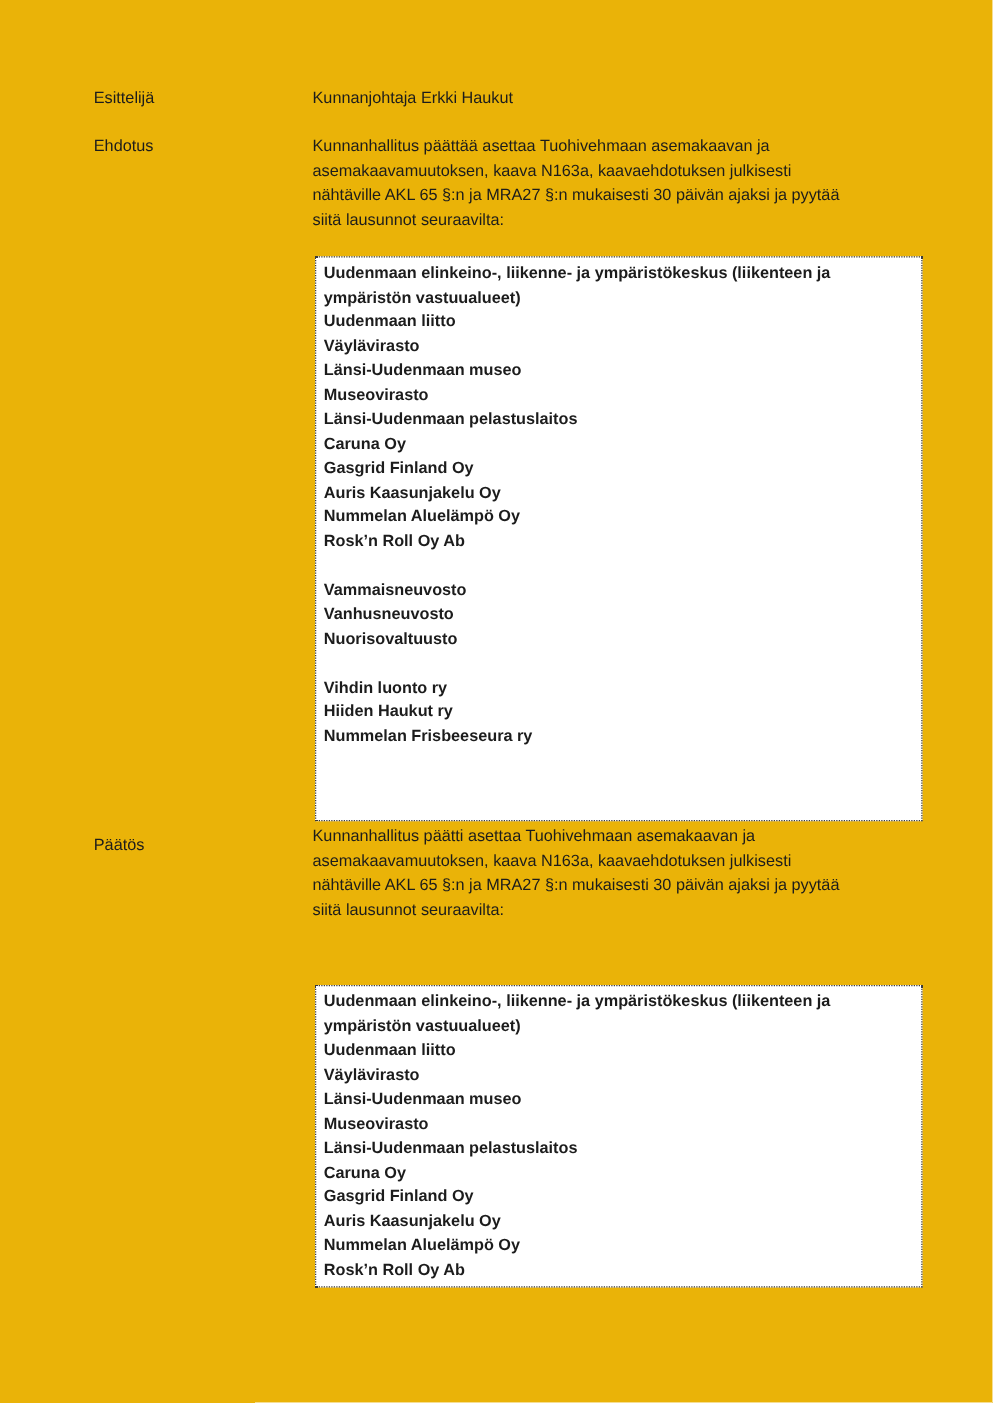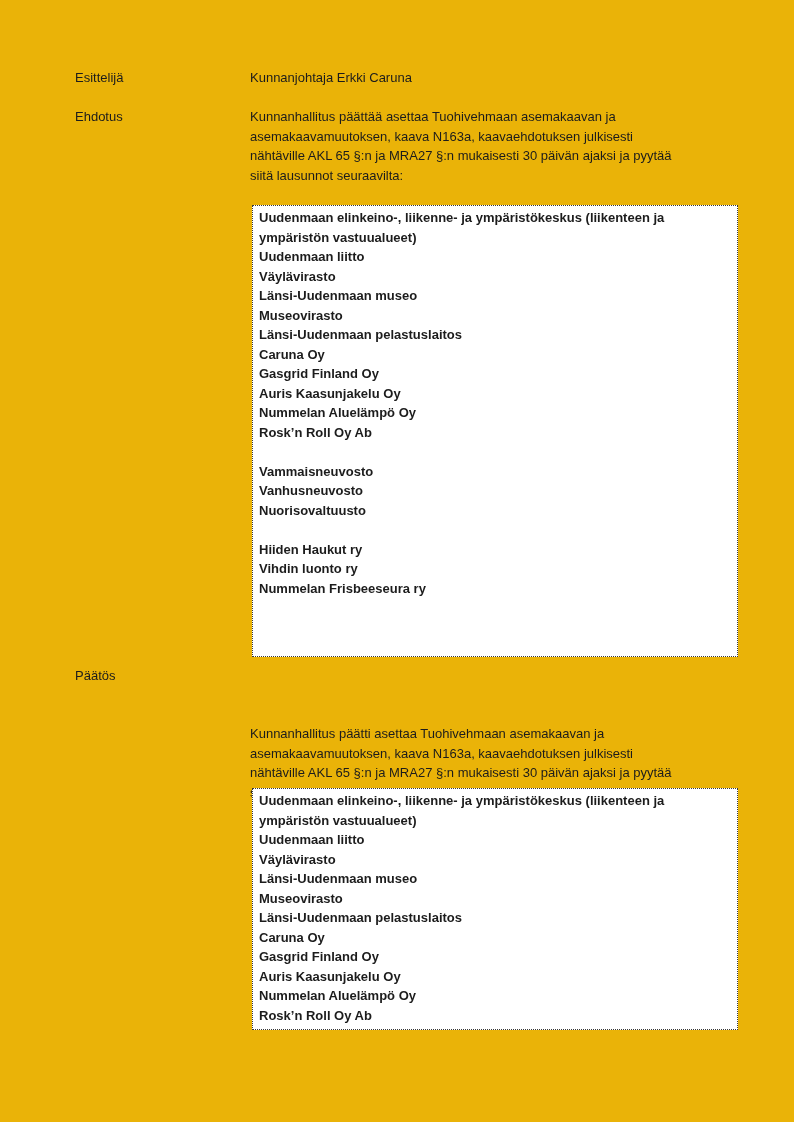--- a/index.html
+++ b/index.html
@@ -39,21 +39,21 @@
     min-height: 19.5px;
     white-space: nowrap;
   }
 </style>
 </head>
 <body>
 
 <div class="page">
 
   <div class="abs label-col" style="top:68px">Esittelijä</div>
-  <div class="abs content-col" style="top:68px">Kunnanjohtaja Erkki Caruna</div>
+  <div class="abs content-col" style="top:68px">Kunnanjohtaja Erkki Haukut</div>
 
   <div class="abs label-col" style="top:107px">Ehdotus</div>
   <div class="abs content-col" style="top:107px">
       <div class="para-line">Kunnanhallitus päättää asettaa Tuohivehmaan asemakaavan ja</div>
       <div class="para-line">asemakaavamuutoksen, kaava N163a, kaavaehdotuksen julkisesti</div>
       <div class="para-line">nähtäville AKL 65 §:n ja MRA27 §:n mukaisesti 30 päivän ajaksi ja pyytää</div>
       <div class="para-line">siitä lausunnot seuraavilta:</div>
     </div>
 
   <div class="dotted-box" style="top:205px; height:452px">
@@ -67,27 +67,27 @@
       <div class="box-line">Caruna Oy</div>
       <div class="box-line">Gasgrid Finland Oy</div>
       <div class="box-line">Auris Kaasunjakelu Oy</div>
       <div class="box-line">Nummelan Aluelämpö Oy</div>
       <div class="box-line">Rosk’n Roll Oy Ab</div>
       <div class="box-line">&nbsp;</div>
       <div class="box-line">Vammaisneuvosto</div>
       <div class="box-line">Vanhusneuvosto</div>
       <div class="box-line">Nuorisovaltuusto</div>
       <div class="box-line">&nbsp;</div>
+      <div class="box-line">Vihdin luonto ry</div>
       <div class="box-line">Hiiden Haukut ry</div>
-      <div class="box-line">Vihdin luonto ry</div>
       <div class="box-line">Nummelan Frisbeeseura ry</div>
     </div>
 
   <div class="abs label-col" style="top:666px">Päätös</div>
-  <div class="abs content-col" style="top:724px">
+  <div class="abs content-col" style="top:659px">
       <div class="para-line">Kunnanhallitus päätti asettaa Tuohivehmaan asemakaavan ja</div>
       <div class="para-line">asemakaavamuutoksen, kaava N163a, kaavaehdotuksen julkisesti</div>
       <div class="para-line">nähtäville AKL 65 §:n ja MRA27 §:n mukaisesti 30 päivän ajaksi ja pyytää</div>
       <div class="para-line">siitä lausunnot seuraavilta:</div>
     </div>
 
   <div class="dotted-box" style="top:788px; height:242px">
       <div class="box-line">Uudenmaan elinkeino-, liikenne- ja ympäristökeskus (liikenteen ja</div>
       <div class="box-line">ympäristön vastuualueet)</div>
       <div class="box-line">Uudenmaan liitto</div>

